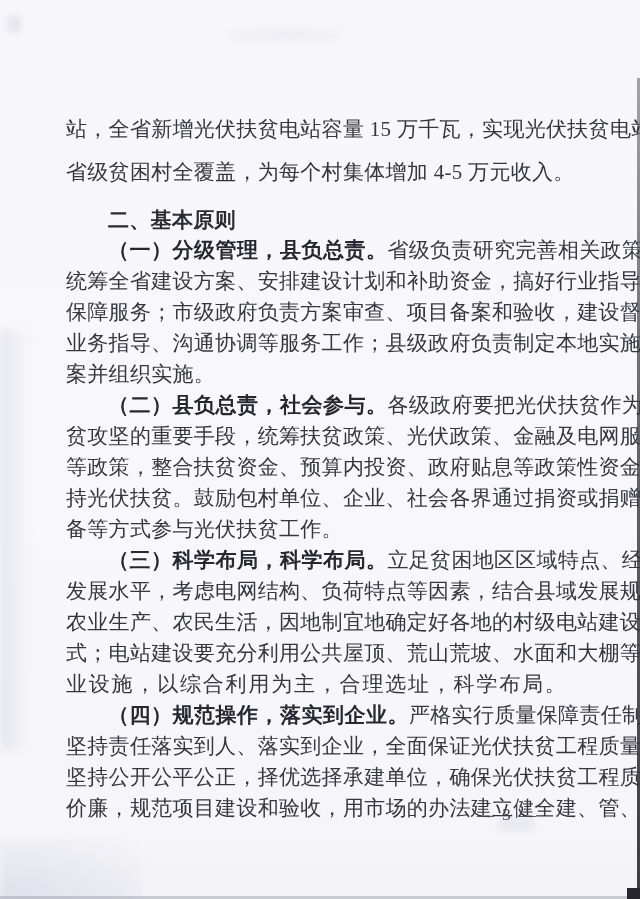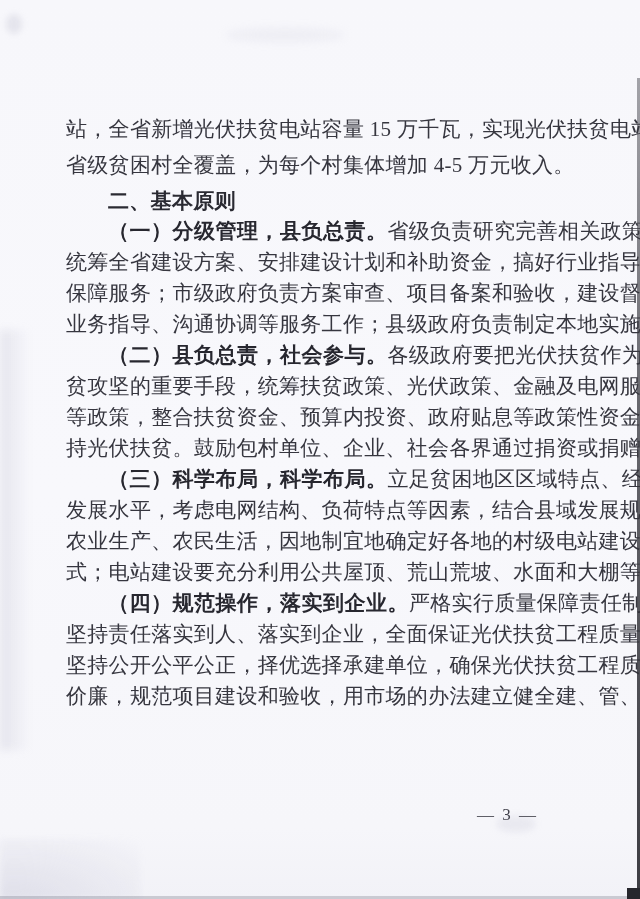--- a/index.html
+++ b/index.html
@@ -124,34 +124,37 @@
 
 <div class="page">
   <div class="left-crease"></div>
   <div class="bottomleft-shade"></div>
   <div class="top-smudge"></div>
   <div class="topleft-mark"></div>
   <div class="ghost-mark"></div>
 
   <div class="content">
       <div class="line">站，全省新增光伏扶贫电站容量 15 万千瓦，实现光伏扶贫电站</div>
-      <div class="line" style="margin-top: 5px;">省级贫困村全覆盖，为每个村集体增加 4-5 万元收入。</div>
-      <div class="line indent heading" style="margin-top: 4px;">二、基本原则</div>
+      <div class="line" style="margin-top: 12px;">省级贫困村全覆盖，为每个村集体增加 4-5 万元收入。</div>
+      <div class="line indent heading" style="margin-top: 16px;">二、基本原则</div>
       <div class="line indent"><b>（一）分级管理，县负总责。</b>省级负责研究完善相关政策，</div>
       <div class="line">统筹全省建设方案、安排建设计划和补助资金，搞好行业指导和</div>
       <div class="line">保障服务；市级政府负责方案审查、项目备案和验收，建设督导、</div>
       <div class="line">业务指导、沟通协调等服务工作；县级政府负责制定本地实施方</div>
+      <div class="line">案并组织实施。</div>
       <div class="line indent"><b>（二）县负总责，社会参与。</b>各级政府要把光伏扶贫作为脱</div>
       <div class="line">贫攻坚的重要手段，统筹扶贫政策、光伏政策、金融及电网服务</div>
       <div class="line">等政策，整合扶贫资金、预算内投资、政府贴息等政策性资金支</div>
       <div class="line">持光伏扶贫。鼓励包村单位、企业、社会各界通过捐资或捐赠设</div>
+      <div class="line">备等方式参与光伏扶贫工作。</div>
       <div class="line indent"><b>（三）科学布局，科学布局。</b>立足贫困地区区域特点、经济</div>
       <div class="line">发展水平，考虑电网结构、负荷特点等因素，结合县域发展规划、</div>
       <div class="line">农业生产、农民生活，因地制宜地确定好各地的村级电站建设模</div>
       <div class="line">式；电站建设要充分利用公共屋顶、荒山荒坡、水面和大棚等农</div>
+      <div class="line spread">业设施，以综合利用为主，合理选址，科学布局。</div>
       <div class="line indent"><b>（四）规范操作，落实到企业。</b>严格实行质量保障责任制度，</div>
       <div class="line">坚持责任落实到人、落实到企业，全面保证光伏扶贫工程质量。</div>
       <div class="line">坚持公开公平公正，择优选择承建单位，确保光伏扶贫工程质优</div>
       <div class="line">价廉，规范项目建设和验收，用市场的办法建立健全建、管、用</div>
     </div>
 
   <div class="page-number">— 3 —</div>
 
   <div class="right-edge-line"></div>
   <div class="bottom-edge-line"></div>

